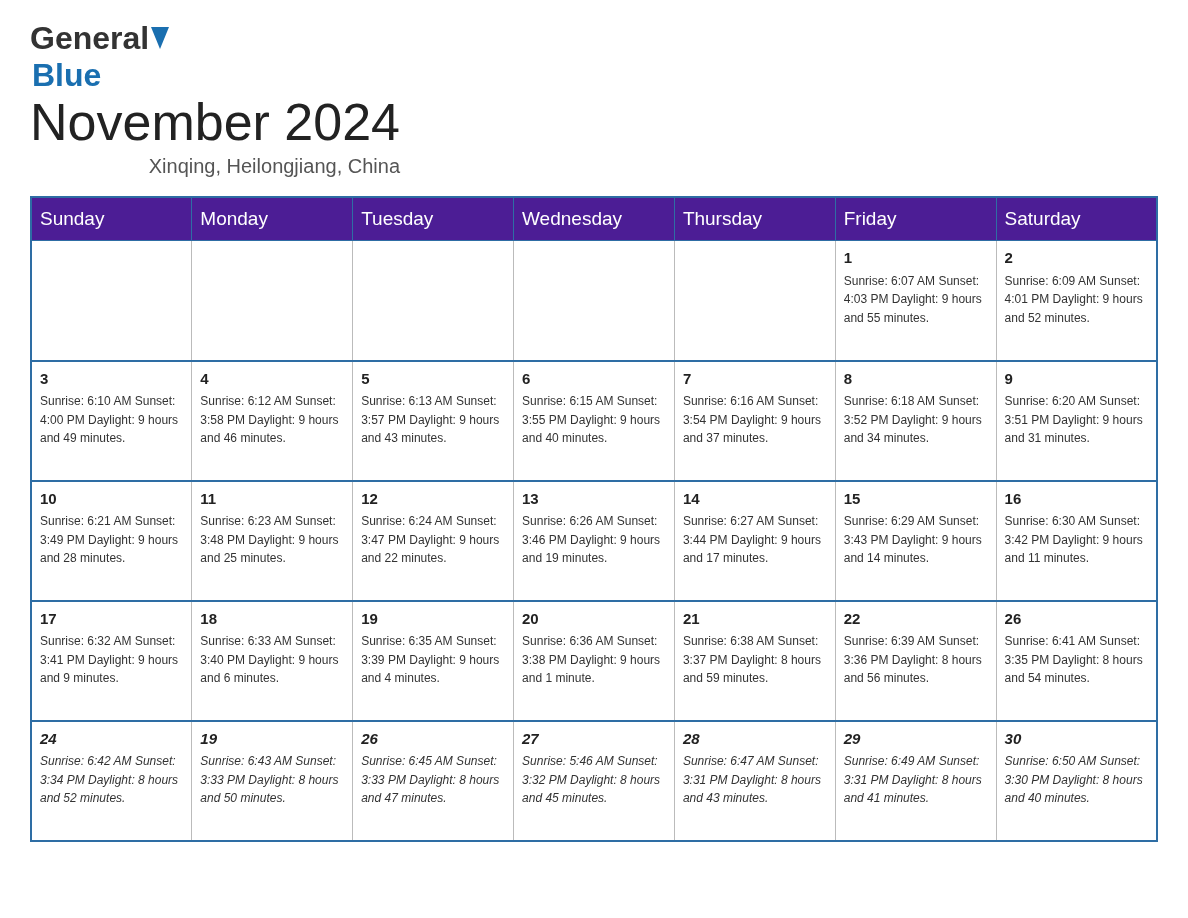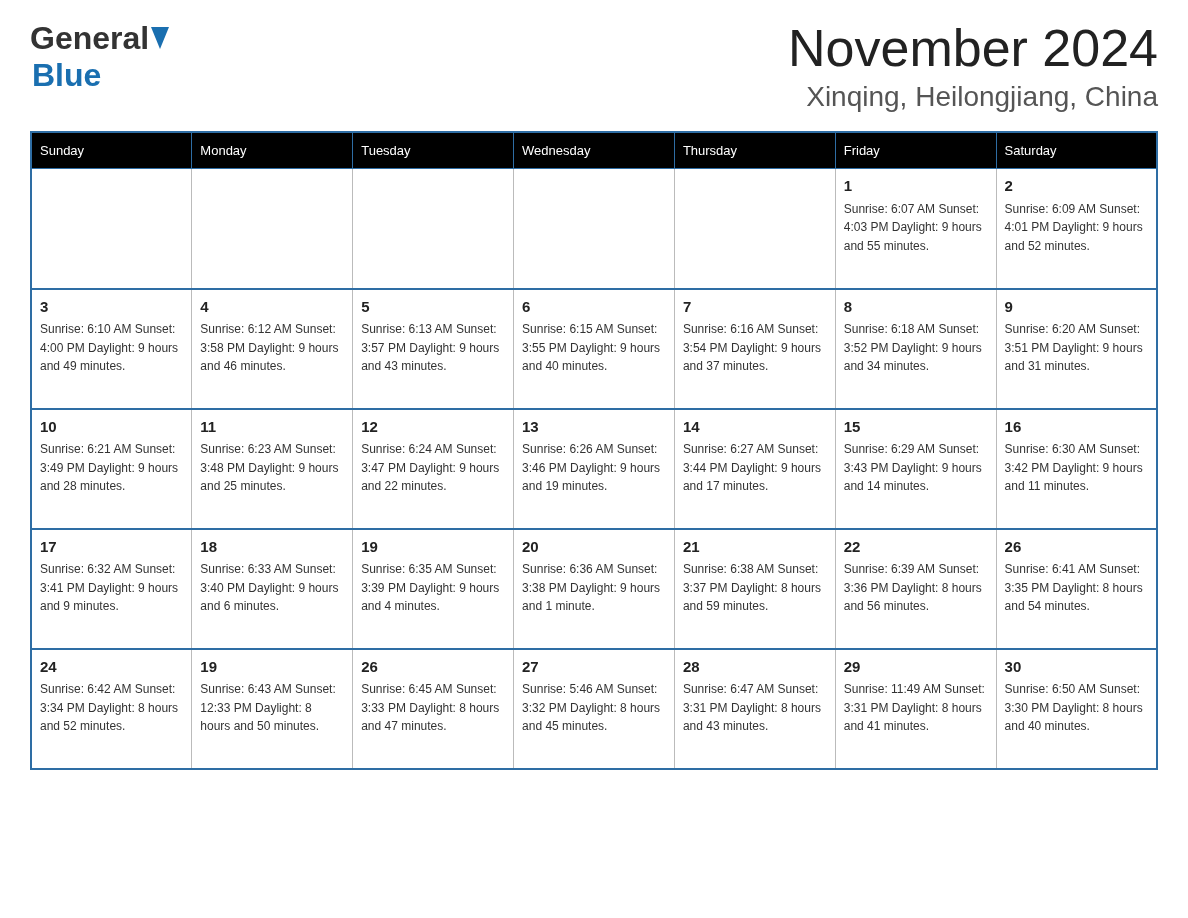--- a/index.html
+++ b/index.html
@@ -8,65 +8,66 @@
       background: #fff;
       padding: 20px 30px;
       width: 1188px;
       min-height: 918px;
     }
     .header {
       display: flex;
       justify-content: space-between;
       align-items: flex-start;
       margin-bottom: 18px;
+      flex-direction: column;
     }
     .logo {
       display: flex;
       flex-direction: column;
       align-items: flex-start;
     }
     .logo-general { display: flex; align-items: center; }
     .title-block {
       text-align: right;
     }
     .calendar-title {
       font-size: 52px;
       font-weight: normal;
       color: #222;
       line-height: 1.1;
     }
     .calendar-subtitle {
-      font-size: 28px;
+      font-size: 20px;
       color: #555;
       margin-top: 4px;
     }
     table {
       width: 100%;
       border-collapse: collapse;
       table-layout: fixed;
     }
     thead tr th {
-      background: #000000;
+      background: #4c1d95;
       color: #fff;
-      font-size: 13px;
+      font-size: 19px;
       font-weight: normal;
       padding: 10px 8px;
       text-align: left;
       border: 1px solid #2e6da4;
     }
     tbody tr td {
       vertical-align: top;
       border: 1px solid #aaa;
       padding: 6px 8px;
       height: 120px;
       font-size: 12.5px;
       color: #333;
       line-height: 1.5;
     }
-    tbody tr:last-child td { border-bottom: 2px solid #2e6da4; }
+    tbody tr:last-child td { border-bottom: 2px solid #2e6da4; font-style: italic; }
     tbody tr td:first-child { border-left: 2px solid #2e6da4; }
     tbody tr td:last-child { border-right: 2px solid #2e6da4; }
     thead tr th:first-child { border-left: 2px solid #2e6da4; }
     thead tr th:last-child { border-right: 2px solid #2e6da4; }
     thead tr { border-top: 2px solid #2e6da4; }
     .day-number {
       font-size: 15px;
       font-weight: bold;
       color: #222;
       display: block;
@@ -306,21 +307,21 @@
         <td>
           <span class="day-number">24</span>
           <div class="day-info">Sunrise: 6:42 AM
 Sunset: 3:34 PM
 Daylight: 8 hours
 and 52 minutes.</div>
         </td>
         <td>
           <span class="day-number">19</span>
           <div class="day-info">Sunrise: 6:43 AM
-Sunset: 12:33 PM
+Sunset: 3:33 PM
 Daylight: 8 hours
 and 50 minutes.</div>
         </td>
         <td>
           <span class="day-number">26</span>
           <div class="day-info">Sunrise: 6:45 AM
 Sunset: 3:33 PM
 Daylight: 8 hours
 and 47 minutes.</div>
         </td>
@@ -333,21 +334,21 @@
         </td>
         <td>
           <span class="day-number">28</span>
           <div class="day-info">Sunrise: 6:47 AM
 Sunset: 3:31 PM
 Daylight: 8 hours
 and 43 minutes.</div>
         </td>
         <td>
           <span class="day-number">29</span>
-          <div class="day-info">Sunrise: 11:49 AM
+          <div class="day-info">Sunrise: 6:49 AM
 Sunset: 3:31 PM
 Daylight: 8 hours
 and 41 minutes.</div>
         </td>
         <td>
           <span class="day-number">30</span>
           <div class="day-info">Sunrise: 6:50 AM
 Sunset: 3:30 PM
 Daylight: 8 hours
 and 40 minutes.</div>

